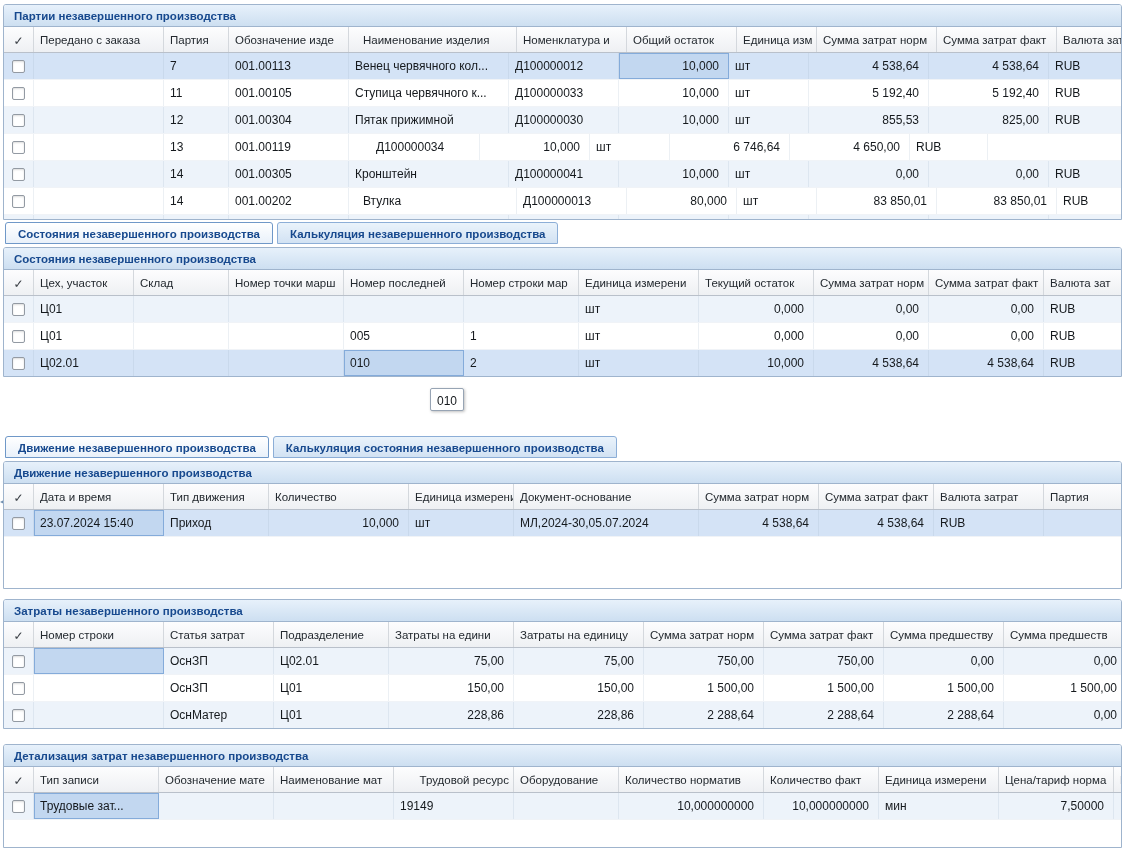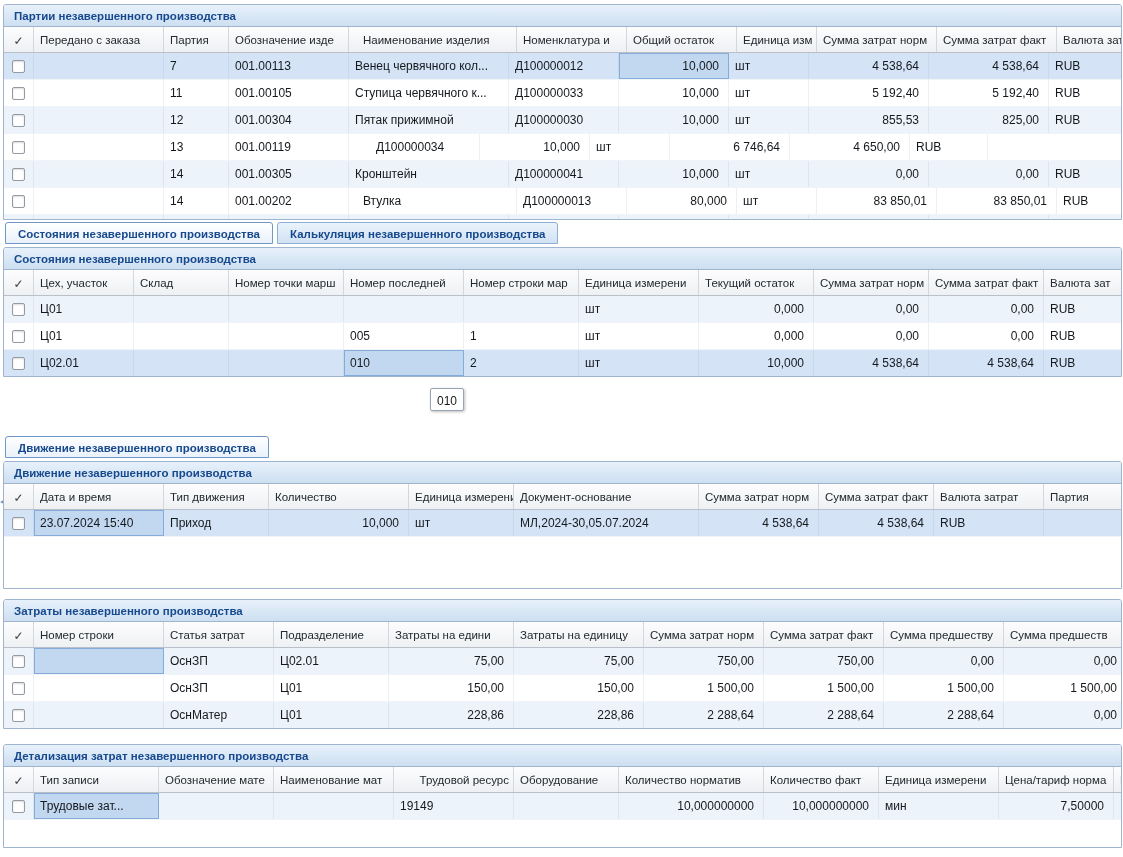--- a/index.html
+++ b/index.html
@@ -244,20 +244,21 @@
             <div class="gcell" style="width: 83px;">RUB</div>
           </div>
         </div>
       </div>
   </section>
 
   <div class="editor-popup">010</div>
 
   <nav class="tabstrip" style="top:436px">
     <div class="tab active">Движение незавершенного производства</div>
+    <div class="tab">Калькуляция состояния незавершенного производства</div>
   </nav>
 
   <section class="panel" style="top:461px;height:128px">
     <div class="panel-header">Движение незавершенного производства</div>
     <div class="grid">
         <div class="ghead">
           <div class="ghcell check" style="width: 30px;">✓</div>
           <div class="ghcell" style="width: 130px;">Дата и время</div>
           <div class="ghcell" style="width: 105px;">Тип движения</div>
           <div class="ghcell" style="width: 140px;">Количество</div>

